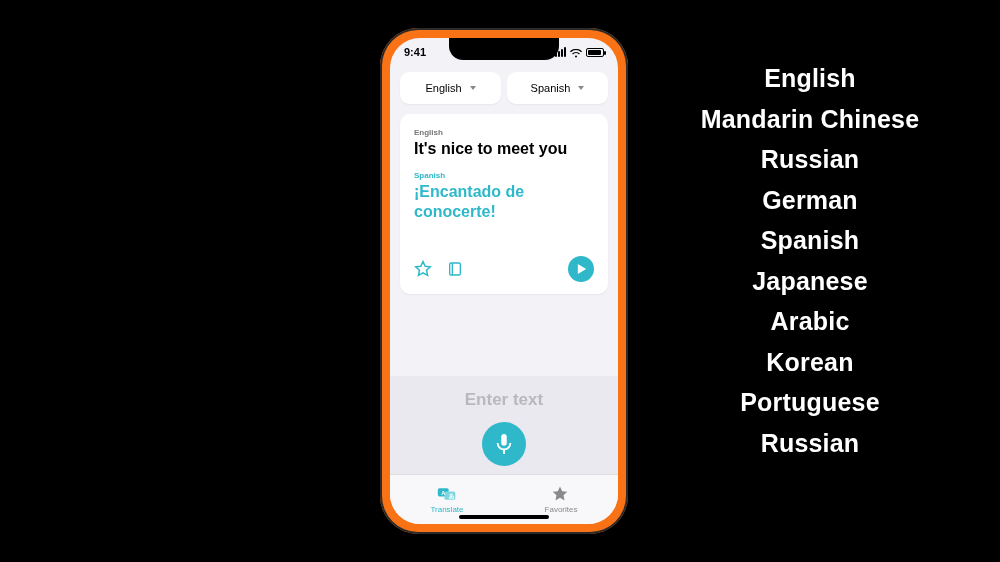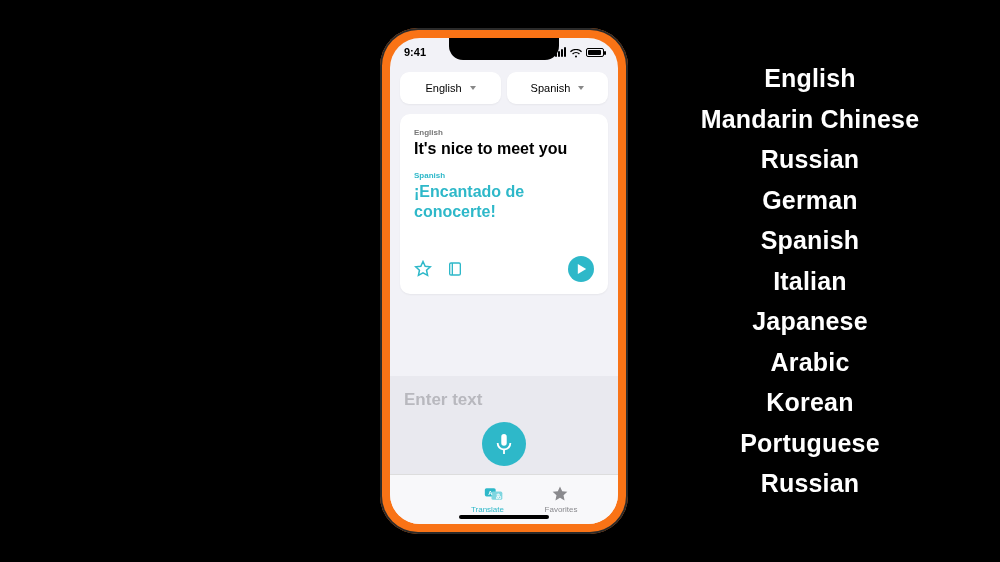--- a/index.html
+++ b/index.html
@@ -58,31 +58,31 @@
   .trg{font-size:16px;font-weight:700;color:#2eb8c9;line-height:1.25;}
   .cardactions{display:flex;align-items:center;margin-top:34px;}
   .cardactions .left{display:flex;gap:14px;}
   .iconbtn{width:18px;height:18px;color:#2eb8c9;cursor:pointer;display:flex;align-items:center;justify-content:center;}
   .playbtn{margin-left:auto;width:26px;height:26px;border-radius:50%;
     background:#2eb8c9;display:flex;align-items:center;justify-content:center;cursor:pointer;}
   .playbtn svg{fill:#fff;width:10px;height:10px;margin-left:1px;}
 
   
   .inputarea{margin-top:auto;background:#e9e9ef;padding:14px 14px 8px;text-align:center;}
-  .enter{color:#b8b8be;font-size:17px;font-weight:700;text-align:left;margin-bottom:12px;}
+  .enter{color:#b8b8be;font-size:17px;font-weight:700;text-align:center;margin-bottom:12px;}
   .mic{width:44px;height:44px;border-radius:50%;background:#2eb8c9;margin:0 auto;
     display:flex;align-items:center;justify-content:center;cursor:pointer;}
   .mic svg{fill:#fff;width:16px;height:20px;}
 
   
   .tabbar{height:50px;background:#f8f8fa;border-top:1px solid #ddd;
     display:flex;align-items:center;}
   .tab{flex:1;display:flex;flex-direction:column;align-items:center;gap:2px;
     font-size:8px;cursor:pointer;}
-  .tab.active{color:#2eb8c9;align-items:flex-end;}
+  .tab.active{color:#2eb8c9;}
   .tab.inactive{color:#8a8a8e;}
   .tab .ticon{width:20px;height:18px;}
   .homebar{height:4px;width:90px;background:#000;border-radius:3px;
     position:absolute;bottom:5px;left:50%;transform:translateX(-50%);}
 
   
   .langlist{position:absolute;right:50px;top:58px;text-align:center;width:280px;}
   .langlist div{color:#fff;font-weight:700;font-size:25px;line-height:1.62;letter-spacing:.2px;}
 </style>
 </head>
@@ -181,19 +181,18 @@
     <div class="homebar"></div>
   </div>
 </div>
 
 <div class="langlist">
   <div>English</div>
   <div>Mandarin Chinese</div>
   <div>Russian</div>
   <div>German</div>
   <div>Spanish</div>
-  <div>Italian</div>
   <div>Japanese</div>
   <div>Arabic</div>
   <div>Korean</div>
   <div>Portuguese</div>
   <div>Russian</div>
 </div>
 
 </body></html>

